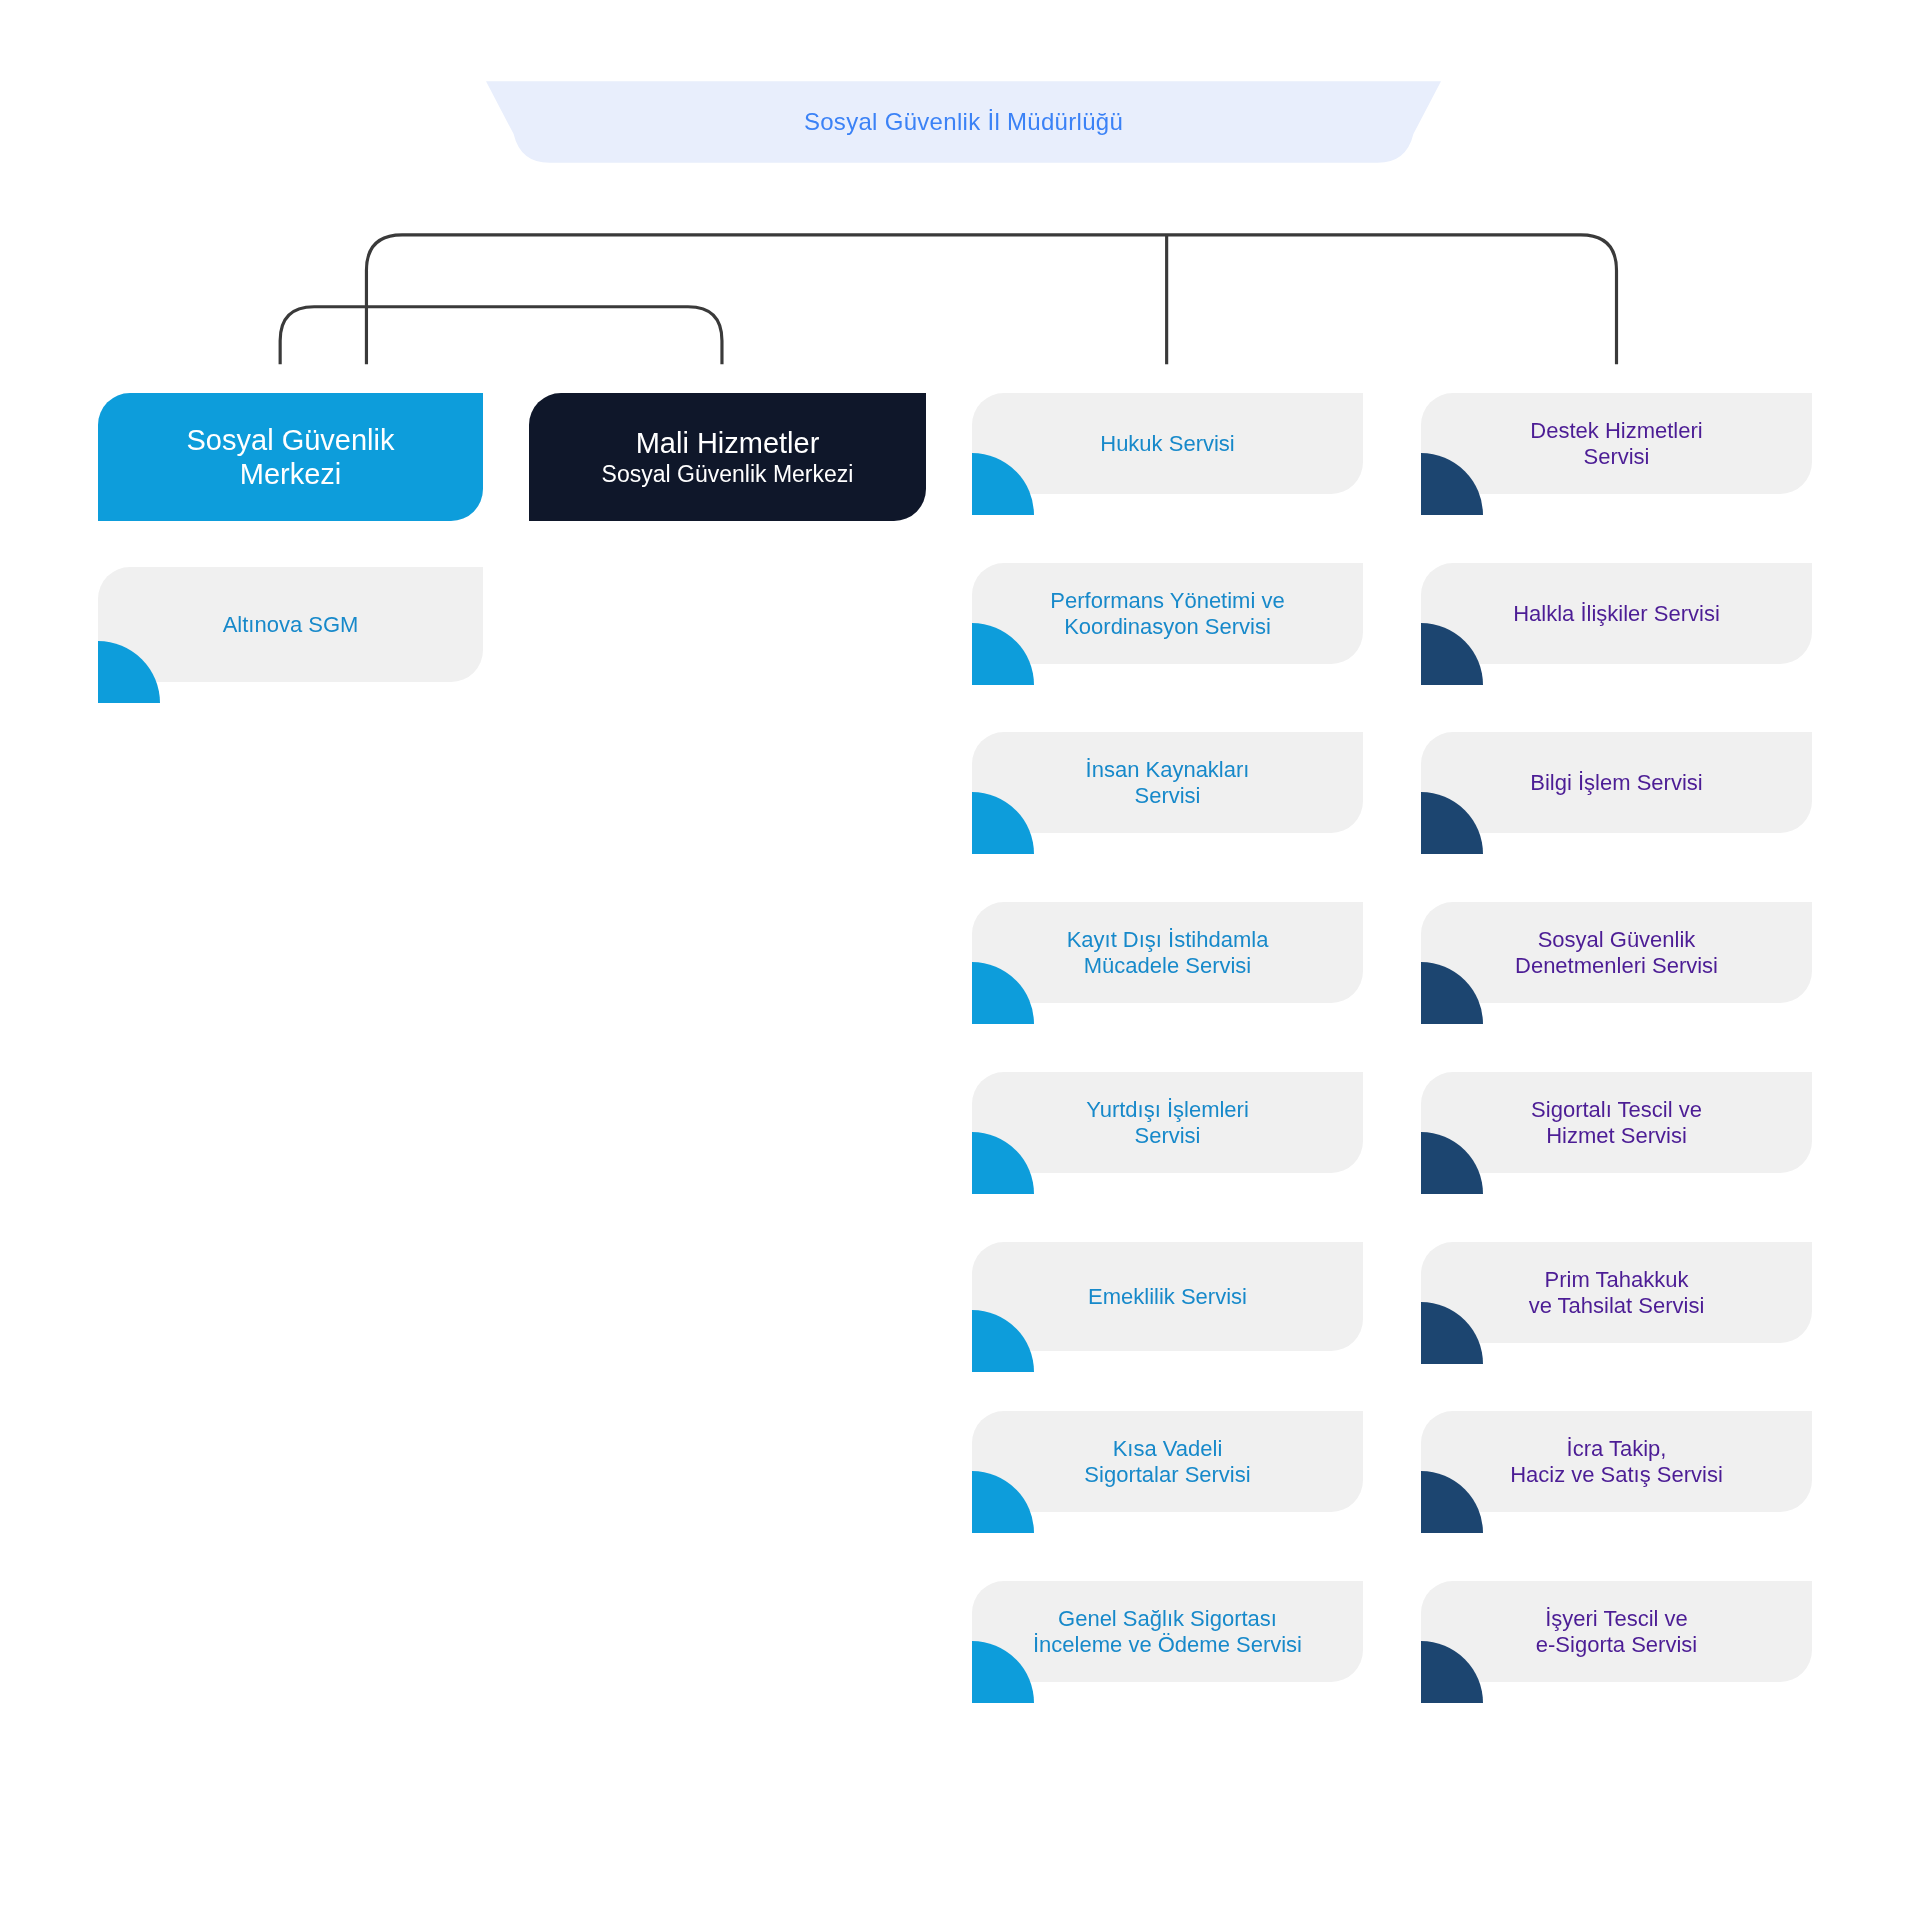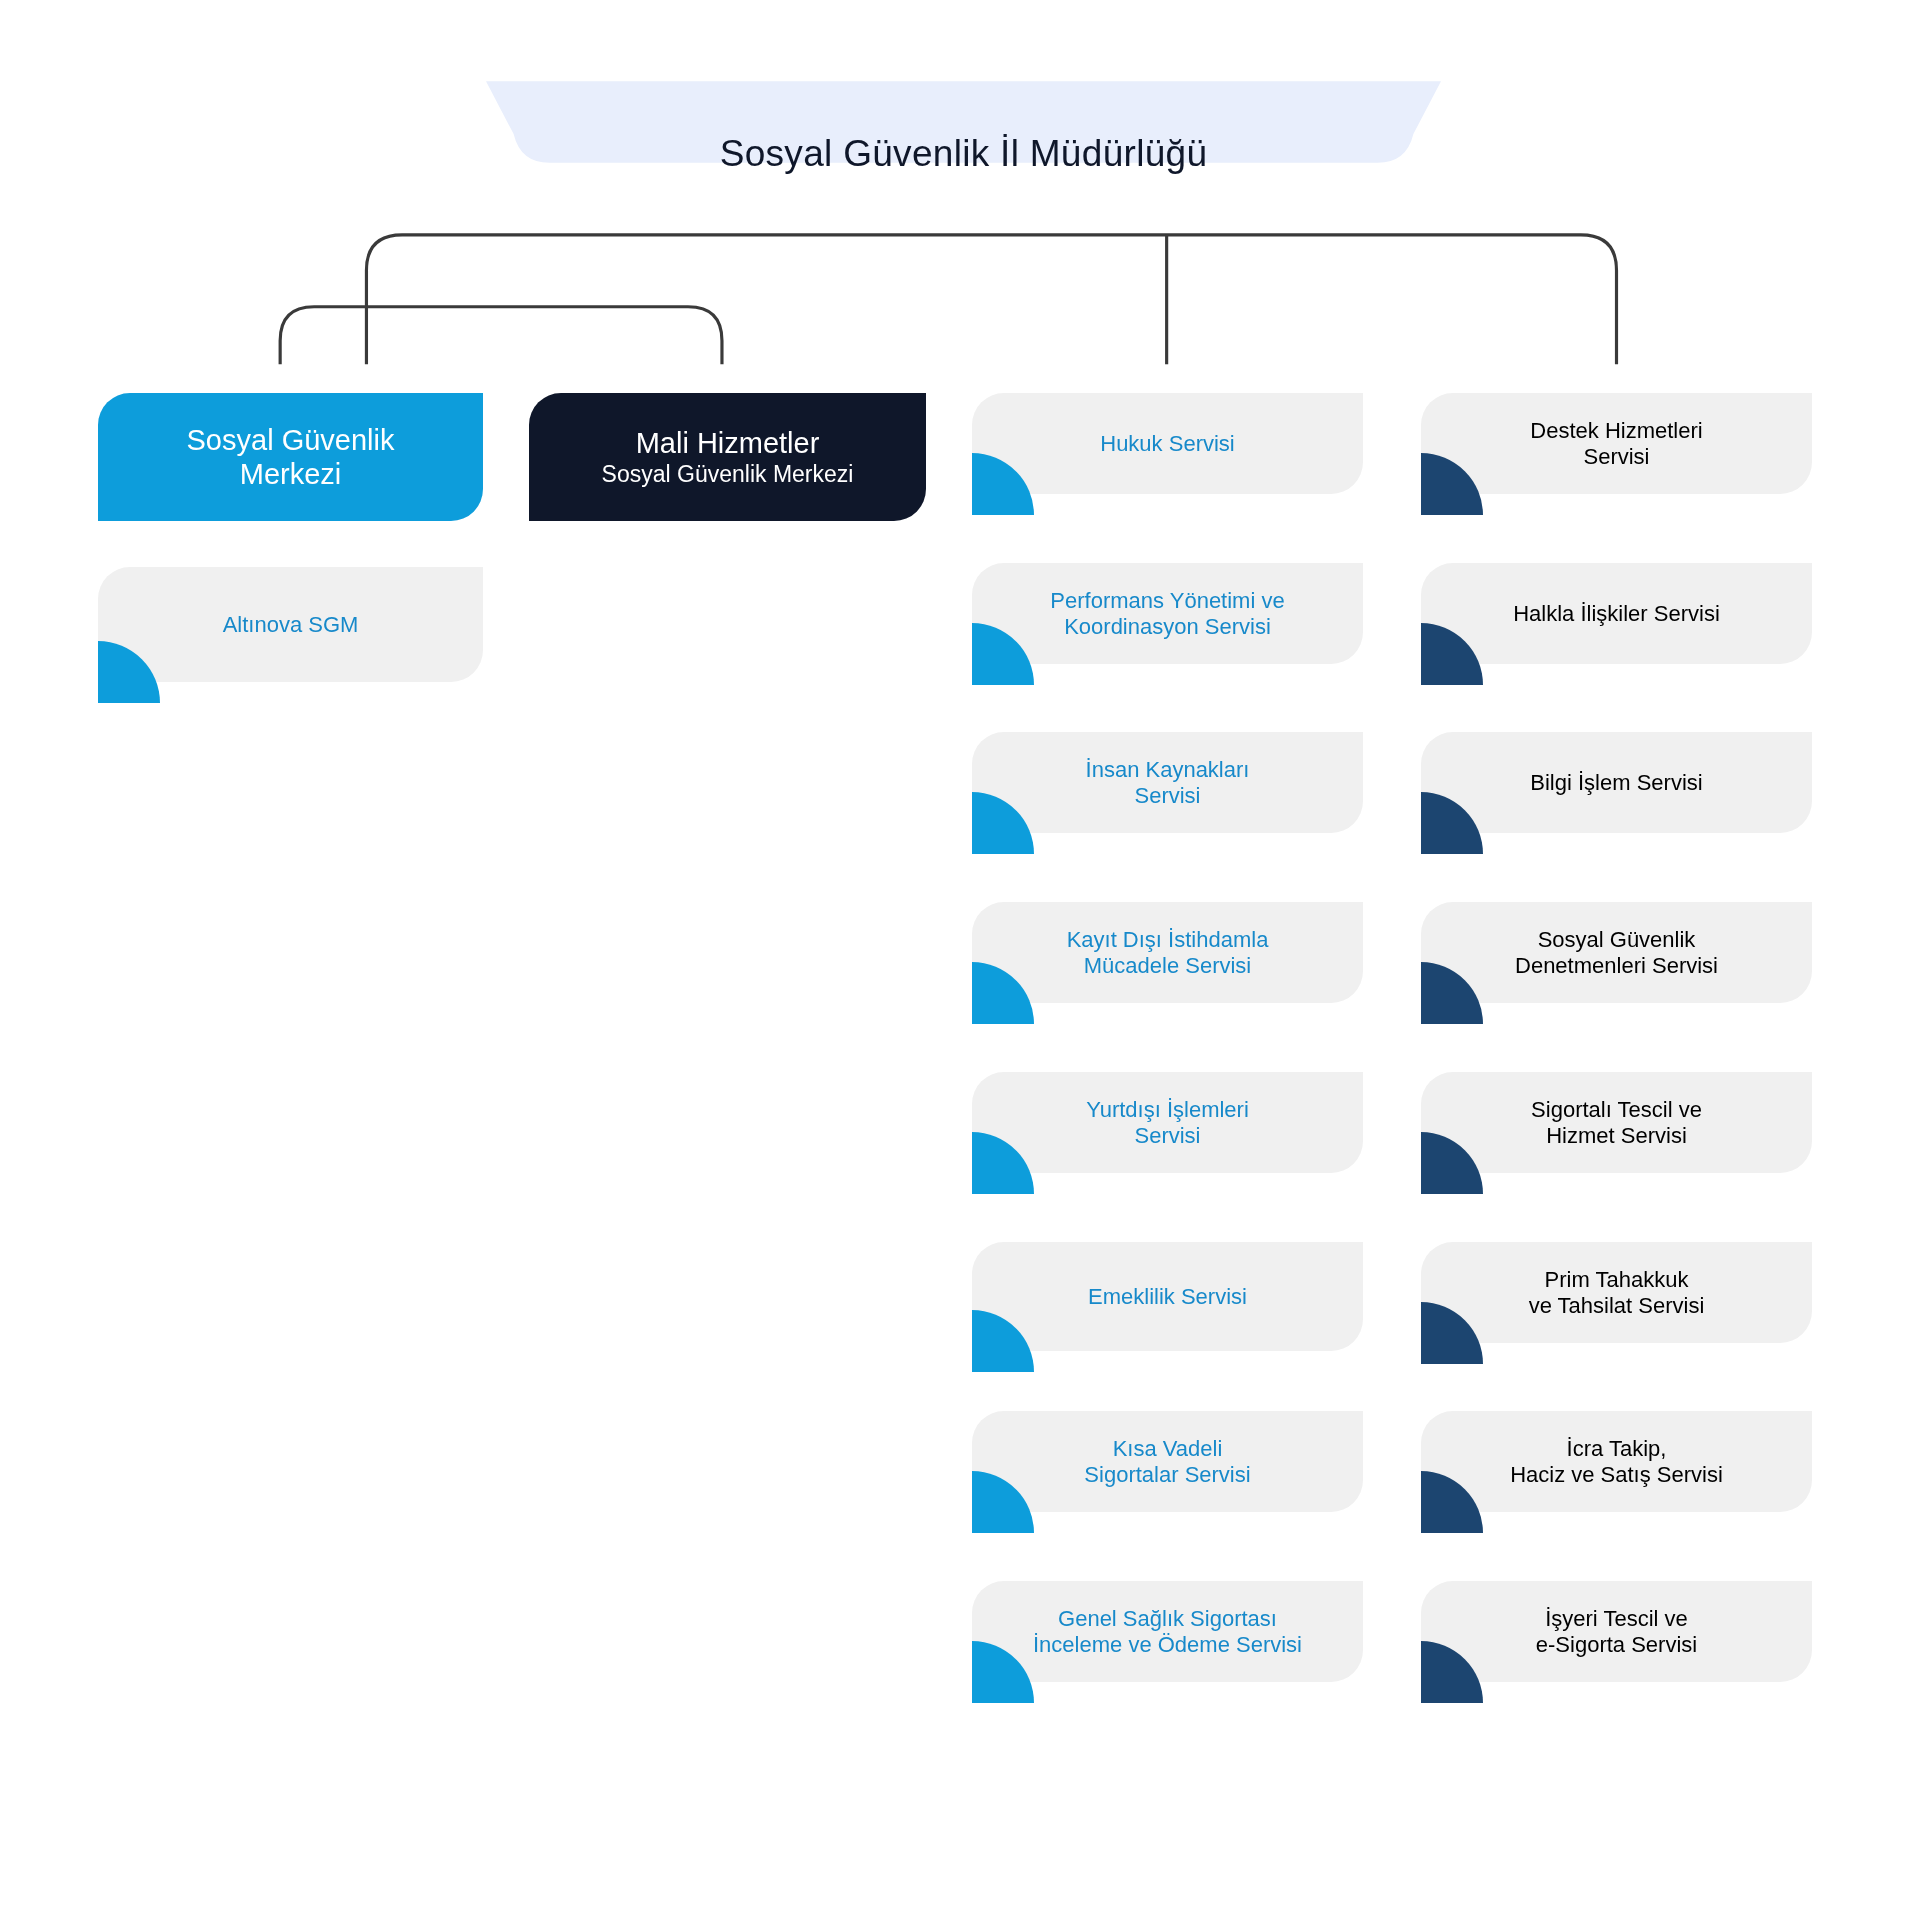--- a/index.html
+++ b/index.html
@@ -7,23 +7,22 @@
        font-family:"Liberation Sans","DejaVu Sans",sans-serif;}
 
   
   #title-banner{
     position:absolute;left:486px;top:81px;width:955px;height:82px;
   }
   #title-banner svg{position:absolute;left:0;top:0;}
   #title-text{
     position:absolute;left:0;top:0;width:955px;height:82px;
     display:flex;align-items:center;justify-content:center;
-    font-size:37px;color:#0f172a;letter-spacing:0.3px;
+    font-size:24px;color:#3b82f6;letter-spacing:0.3px;
     white-space:nowrap;
-    margin-top:32px;
   }
 
   
   #connectors{position:absolute;left:0;top:0;width:1926px;height:518px;}
 
   
   .card{
     position:absolute;
     border-radius:32px 0 32px 0;
     box-sizing:border-box;
@@ -45,21 +44,21 @@
   .card.solid .lbl .main{font-size:29px;}
   .card.solid .lbl .sub{font-size:23px;}
 
   
   .card.grey{background:#f0f0f0;}
   .card.grey .lbl{font-size:22px;}
 
   .accent-lt .qc{background:#0d9ddb;}
   .accent-lt .lbl{color:#1789ca;}
   .accent-dk .qc{background:#1c4570;}
-  .accent-dk .lbl{color:#000000;}
+  .accent-dk .lbl{color:#4c1d95;}
 
   .ln{white-space:nowrap;}
 </style>
 </head>
 <body>
 
 <div id="title-banner">
   <svg width="955" height="82" viewBox="0 0 1660 142">
     <path d="M0,0 L1660,0 L1612,92 Q1600,142 1550,142 L110,142 Q60,142 48,92 Z" fill="#e8eefc"></path>
   </svg>

